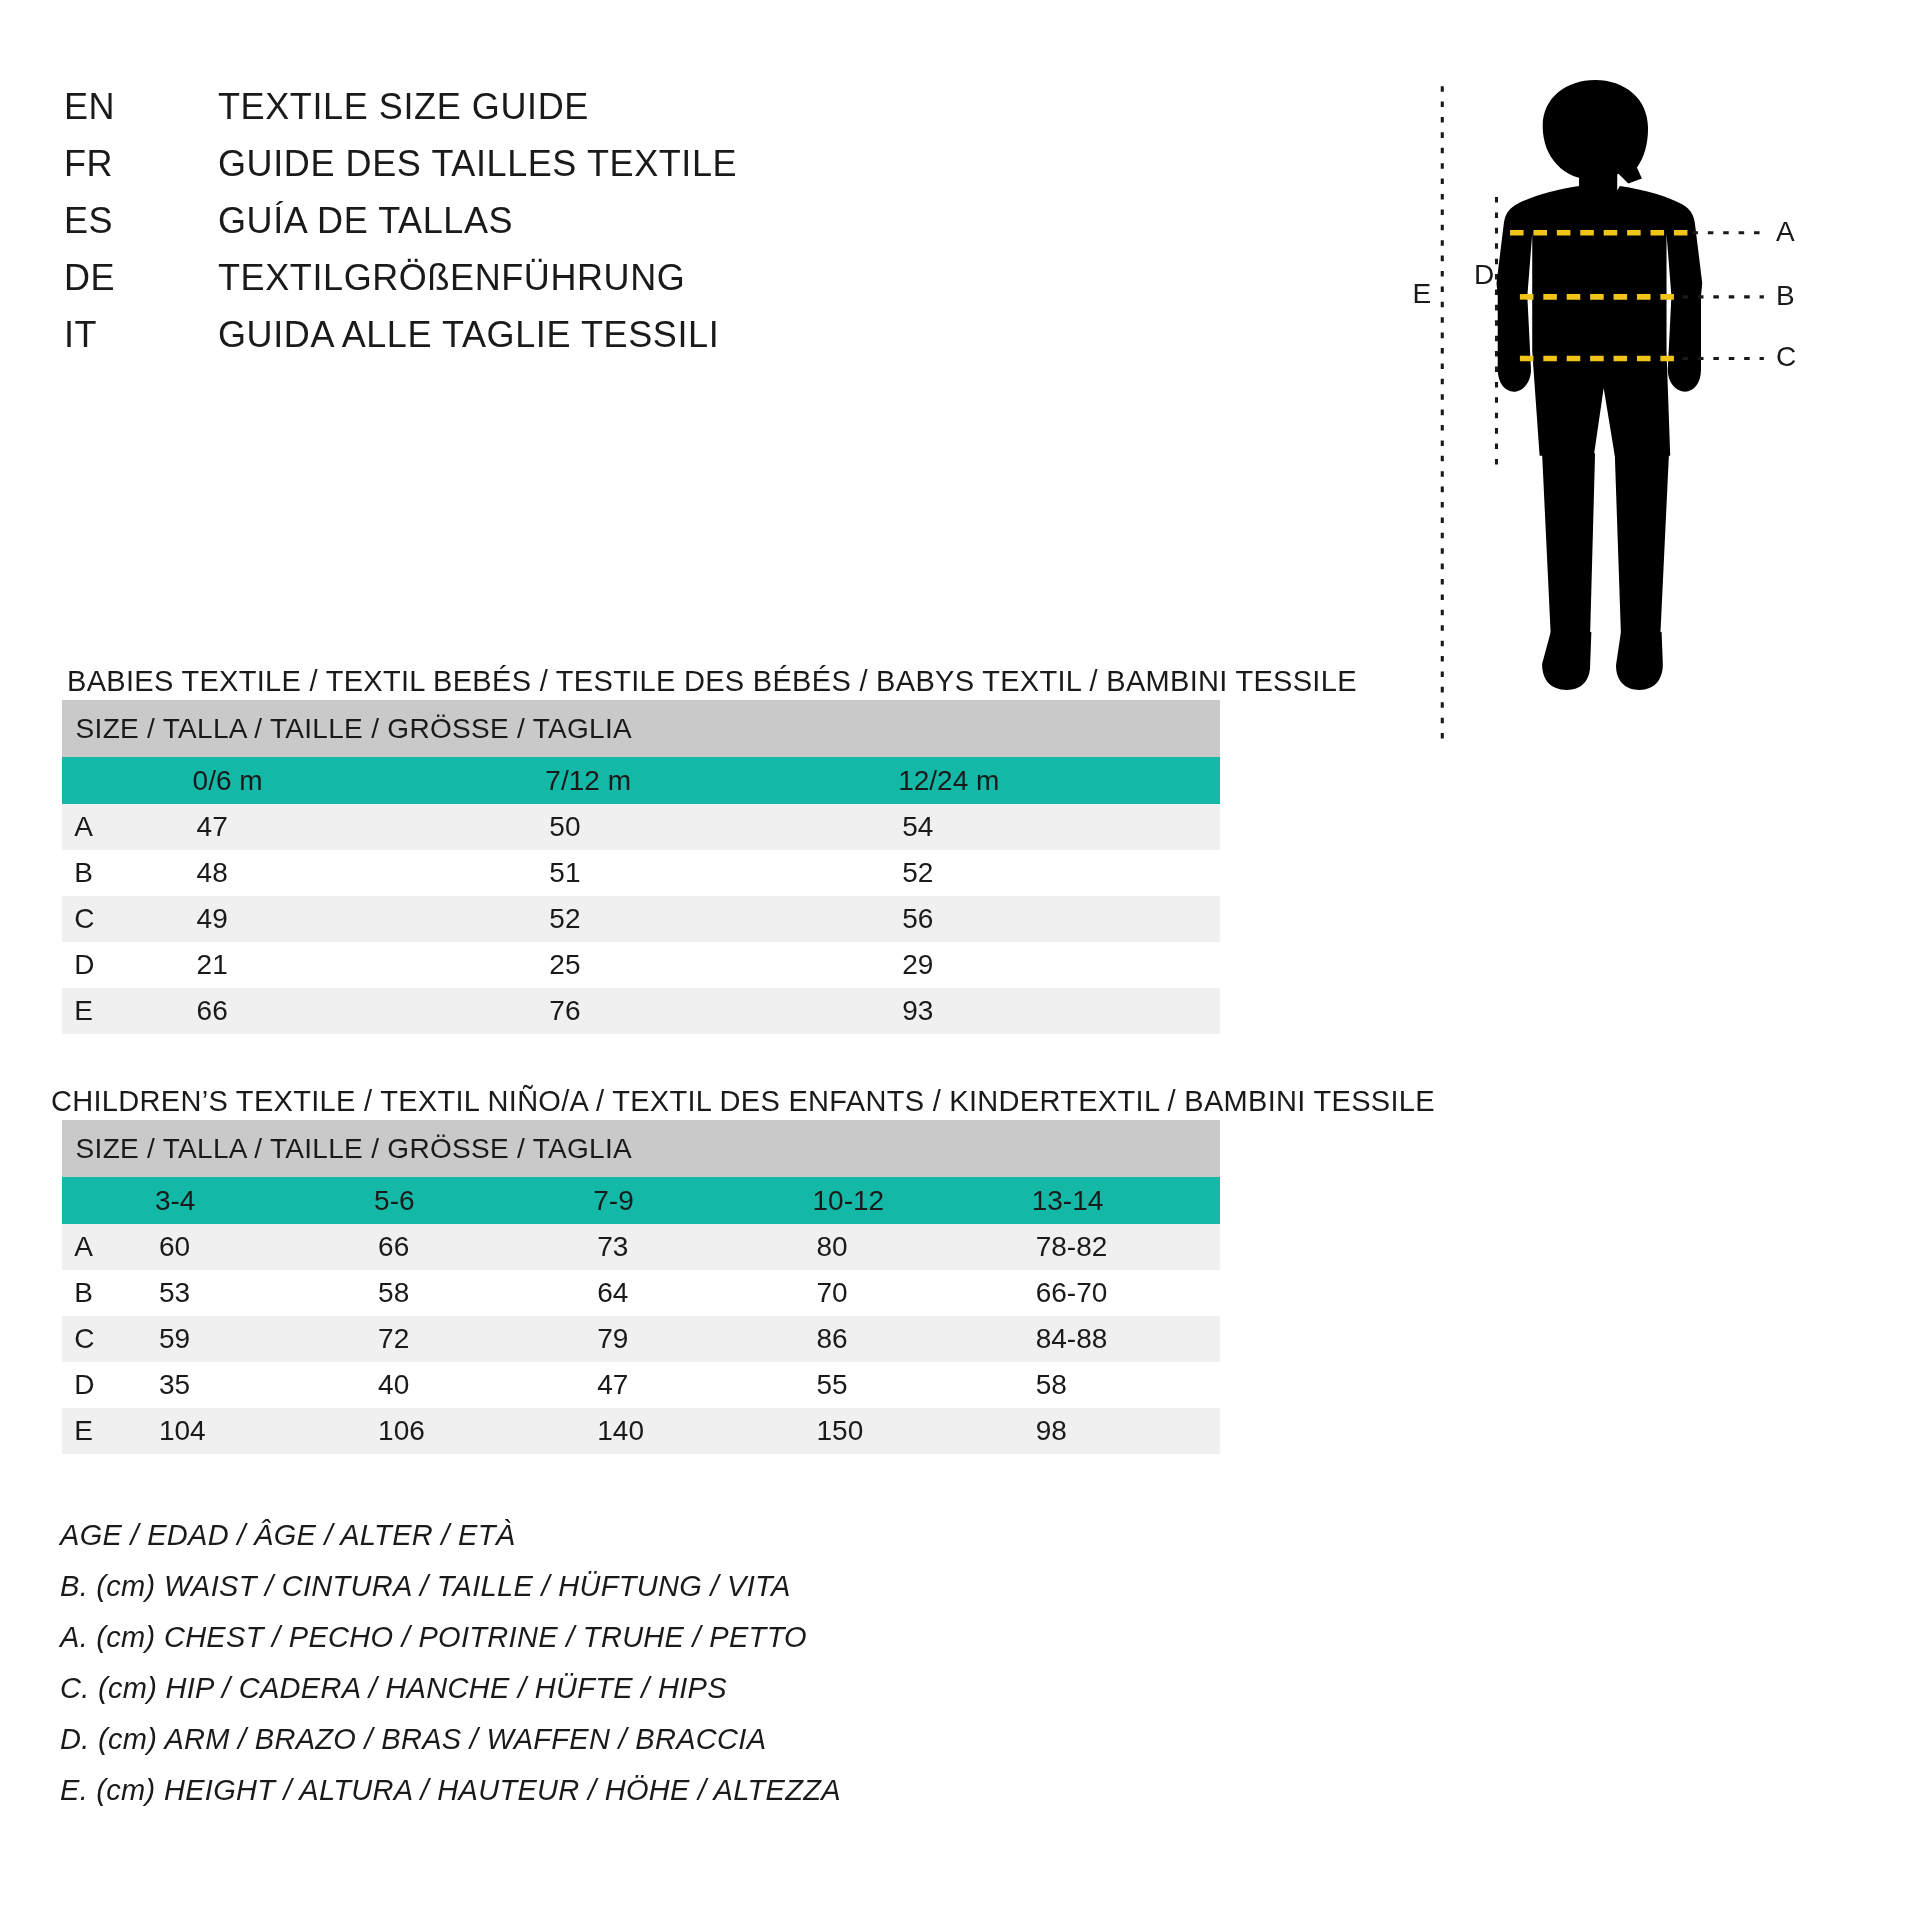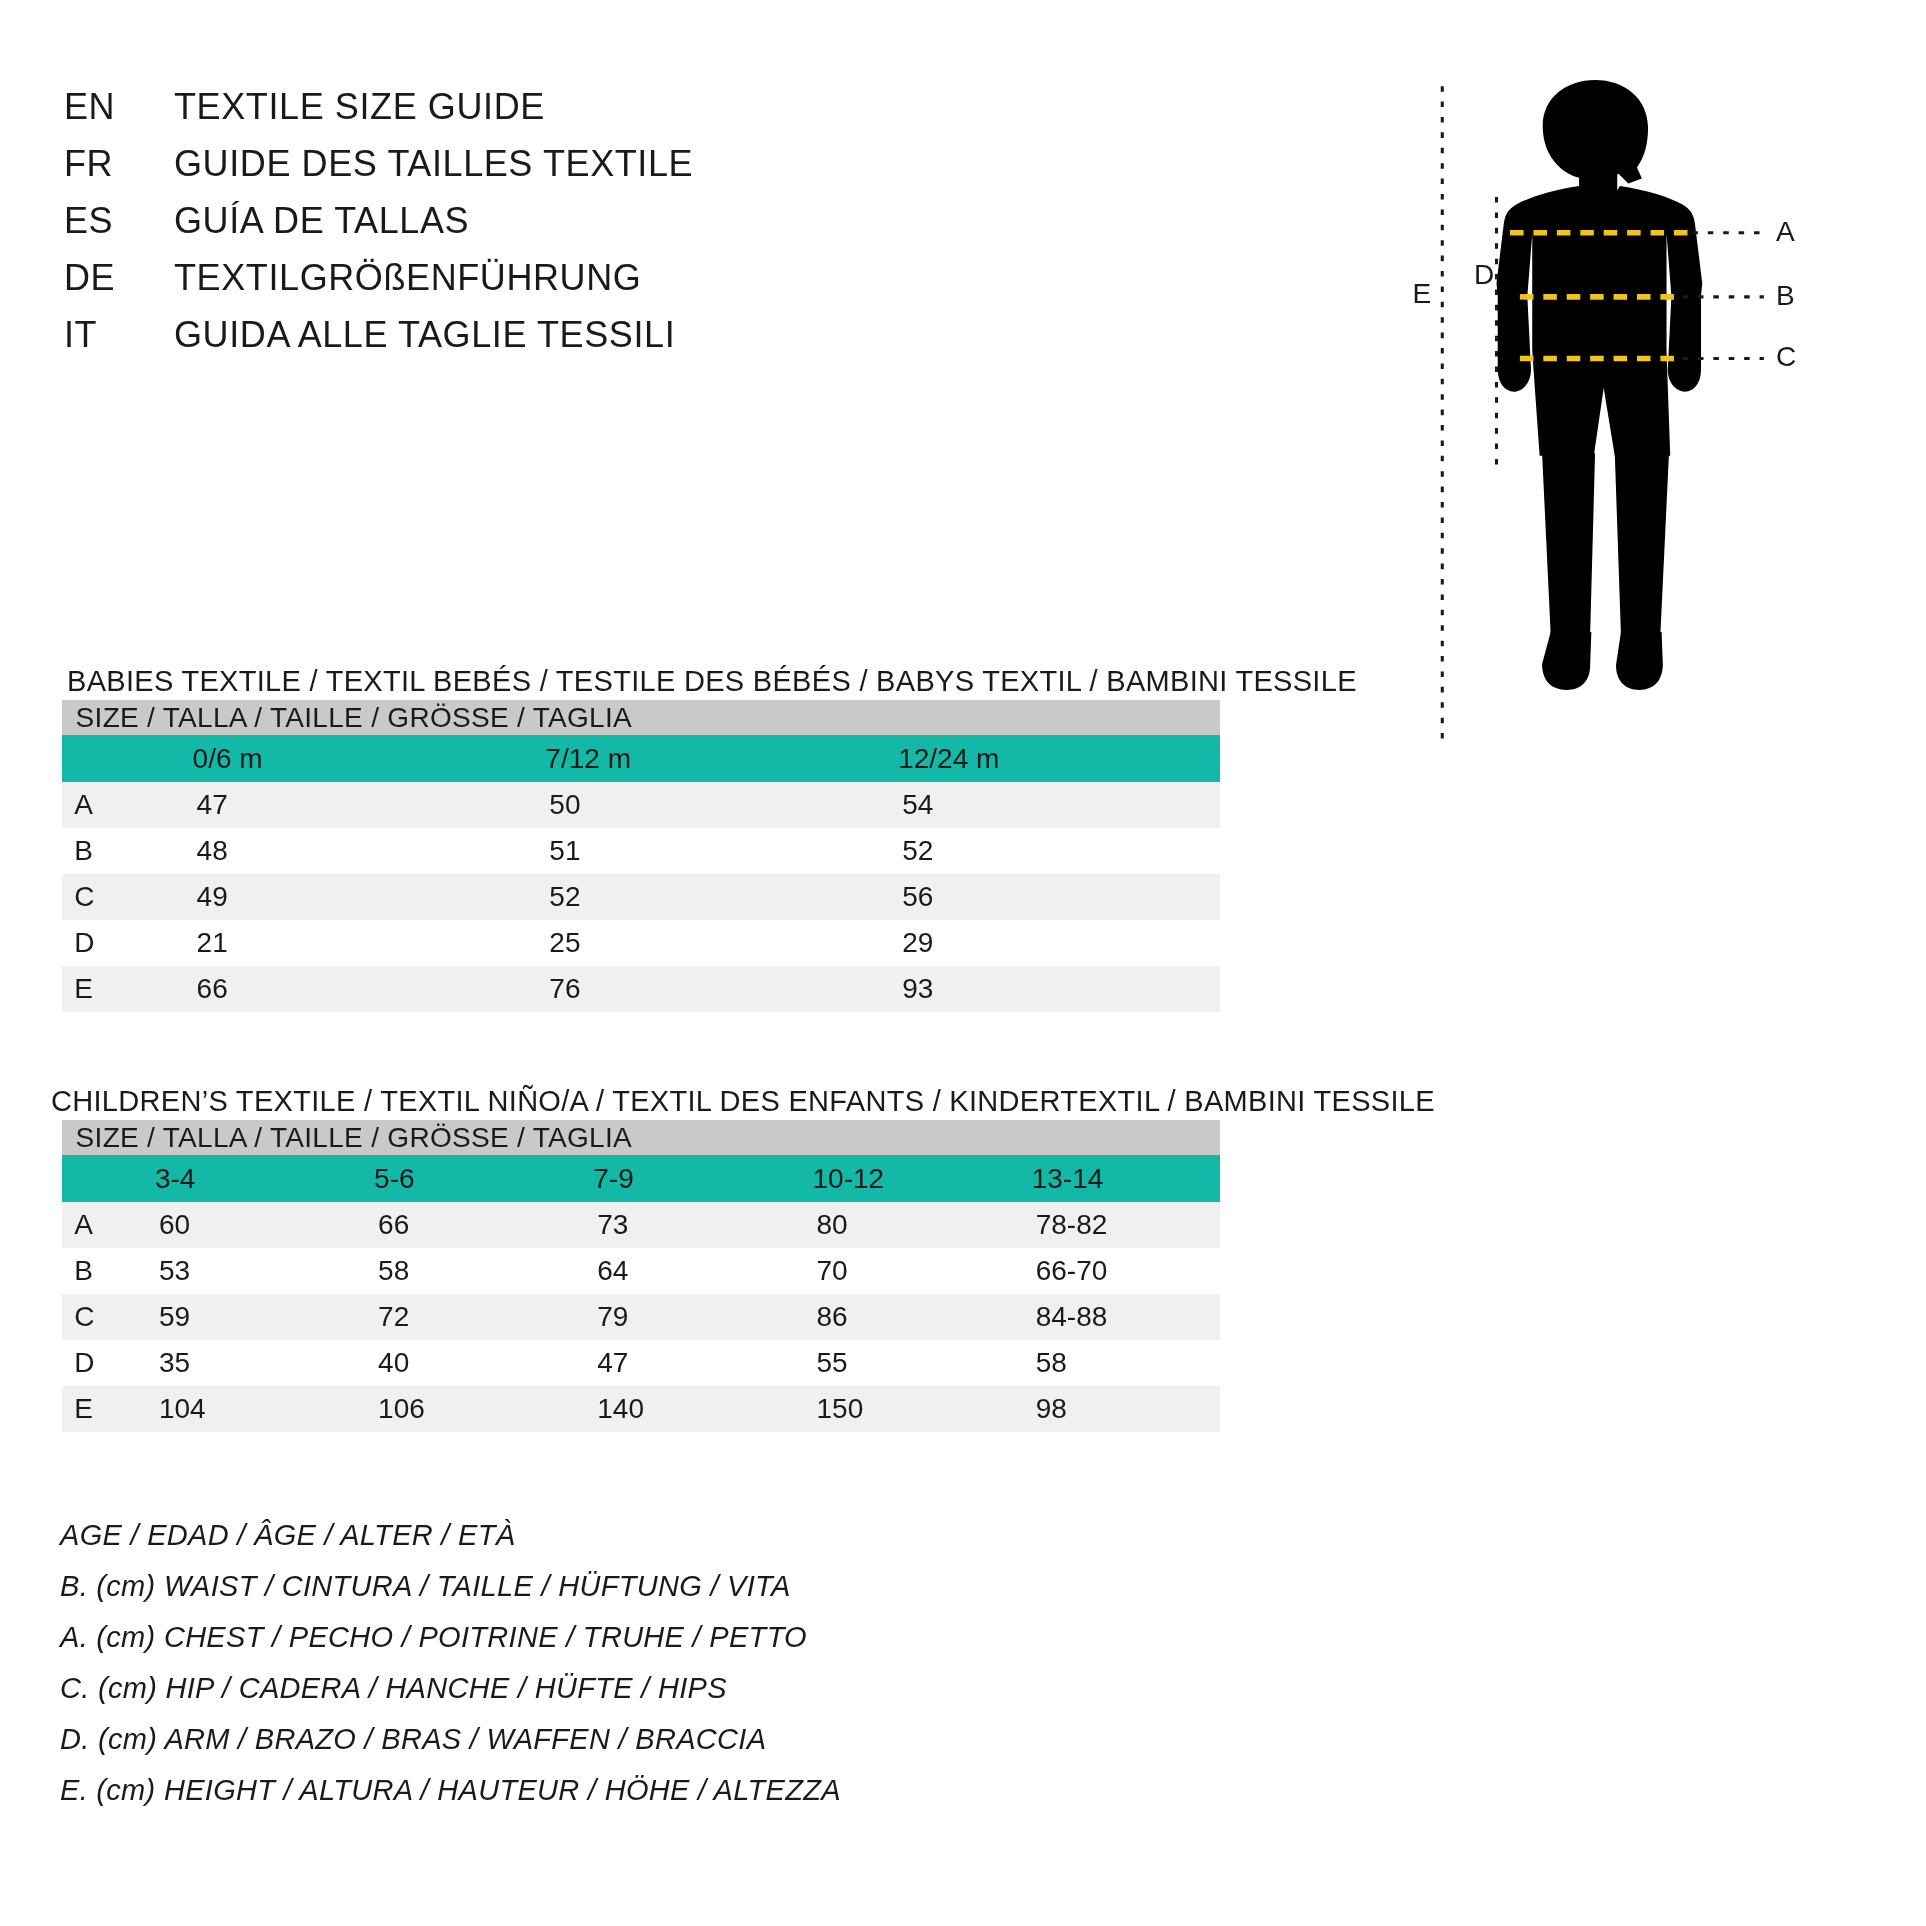--- a/index.html
+++ b/index.html
@@ -23,20 +23,21 @@
     top: 86px;
     width: 1294px;
   }
   .lang-row {
     display: flex;
     align-items: baseline;
     height: 57px;
     font-size: 36px;
     letter-spacing: 0.6px;
     color: #1a1a1a;
+    gap: 44px;
   }
   .lang-code {
     width: 110px;
     flex: 0 0 110px;
   }
   .lang-title {
     flex: 1 1 auto;
   }
 
   
@@ -67,21 +68,21 @@
     border-collapse: collapse;
     table-layout: fixed;
     font-size: 28px;
     color: #1a1a1a;
   }
   #babies-table { left: 62px; top: 700px; width: 1158px; }
   #children-table { left: 62px; top: 1120px; width: 1158px; }
 
   .size-table .hdr-band td {
     background: #c9c9c9;
-    height: 35px;
+    height: 57px;
     font-size: 28px;
     padding-left: 13.6px;
     letter-spacing: 0.3px;
   }
   .size-table td {
     height: 46px;
     padding: 0;
     vertical-align: middle;
   }
   .size-table tr.zebra td {

